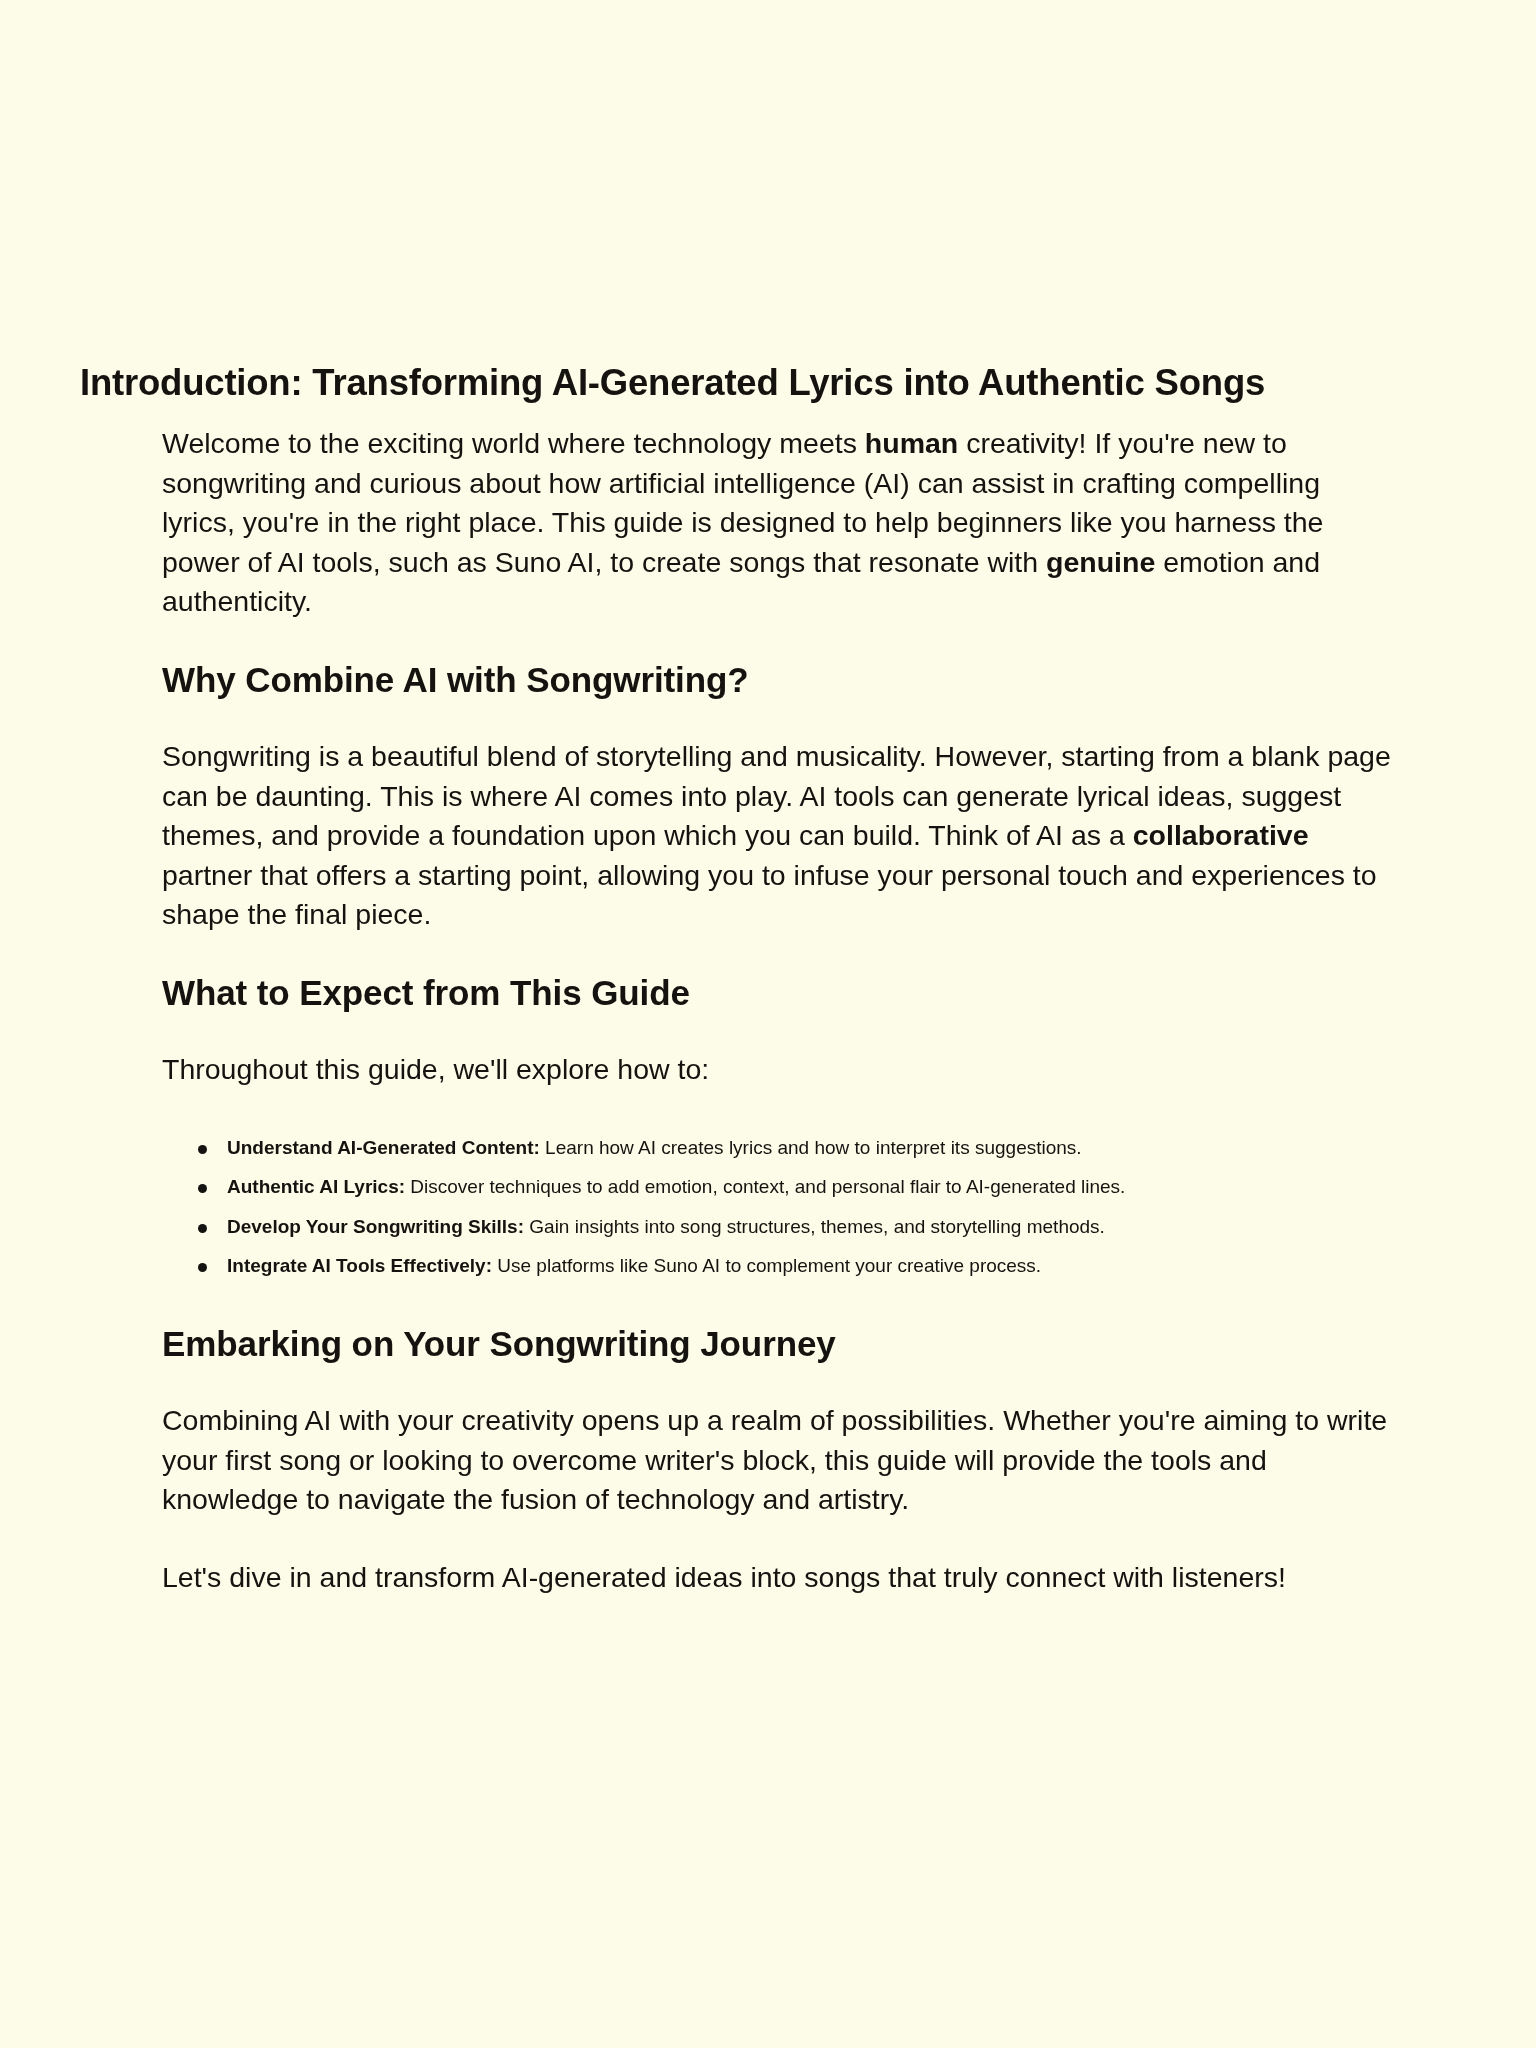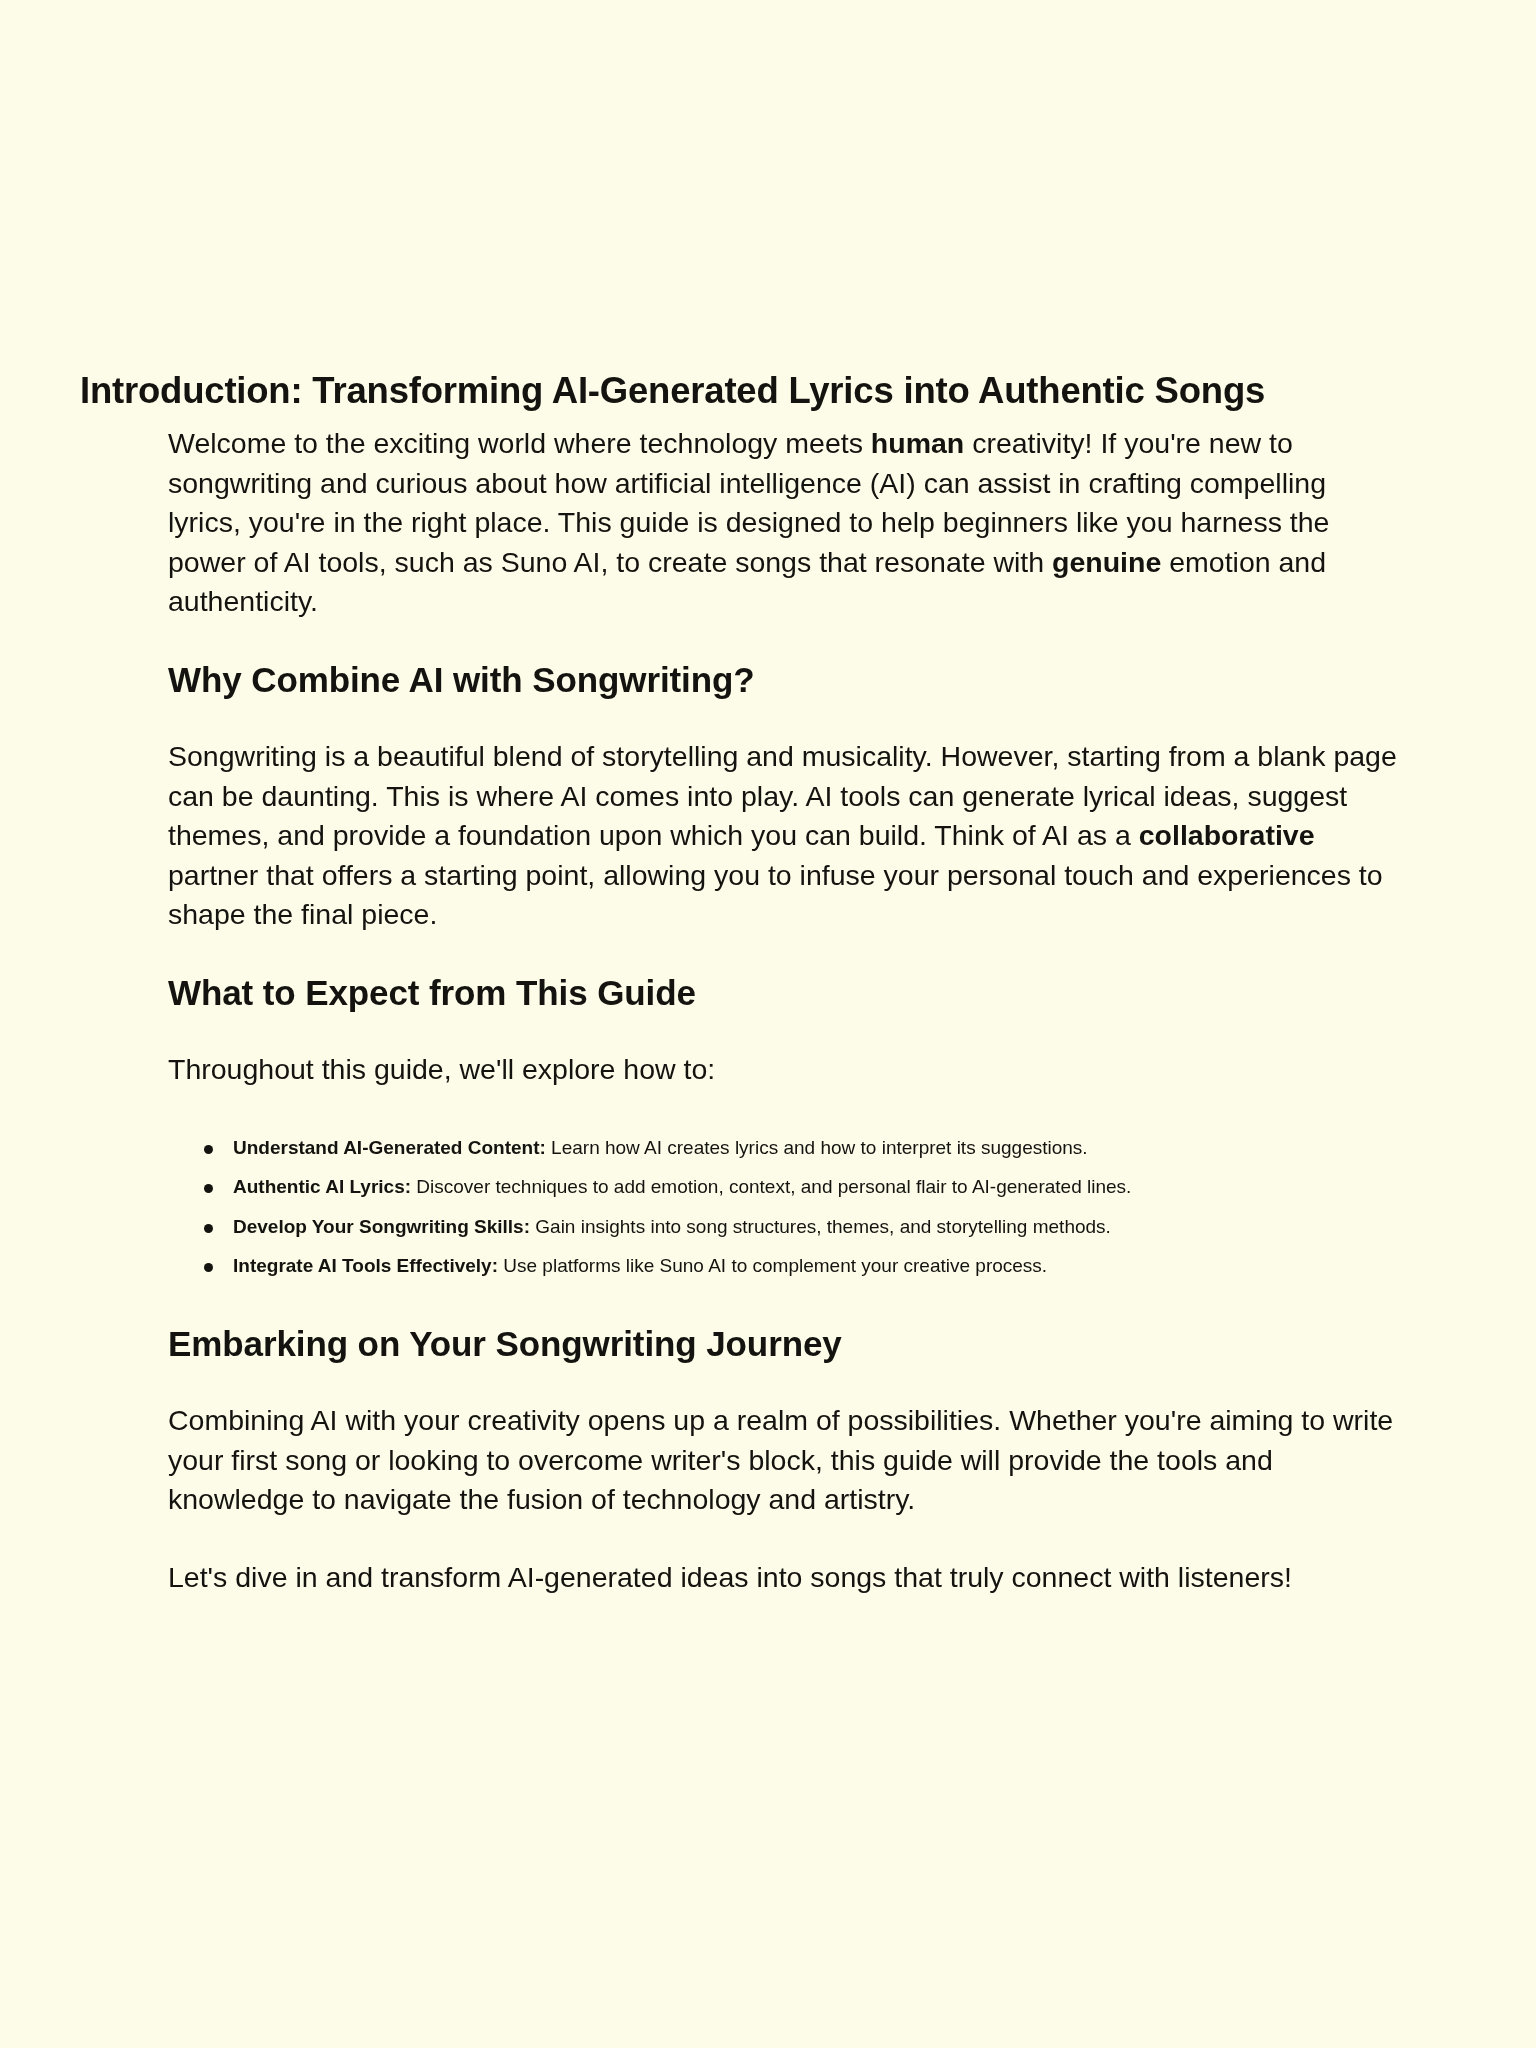--- a/index.html
+++ b/index.html
@@ -21,32 +21,32 @@
     position: relative;
     width: 1536px;
     height: 2048px;
     box-sizing: border-box;
     padding: 0;
   }
 
   .doc-title {
     position: absolute;
     left: 80px;
-    top: 344px;
+    top: 336px;
     width: 1390px;
     font-size: 36.5px;
     font-weight: 700;
     letter-spacing: -0.2px;
     line-height: 1.28;
     color: #15130f;
   }
 
   .content {
     position: absolute;
-    left: 168px;
+    left: 162px;
     top: 424px;
     width: 1232px;
   }
 
   p.body-text {
     margin: 0 0 38px 0;
     font-size: 28.5px;
     line-height: 39.6px;
     color: #15130f;
     font-weight: 400;

